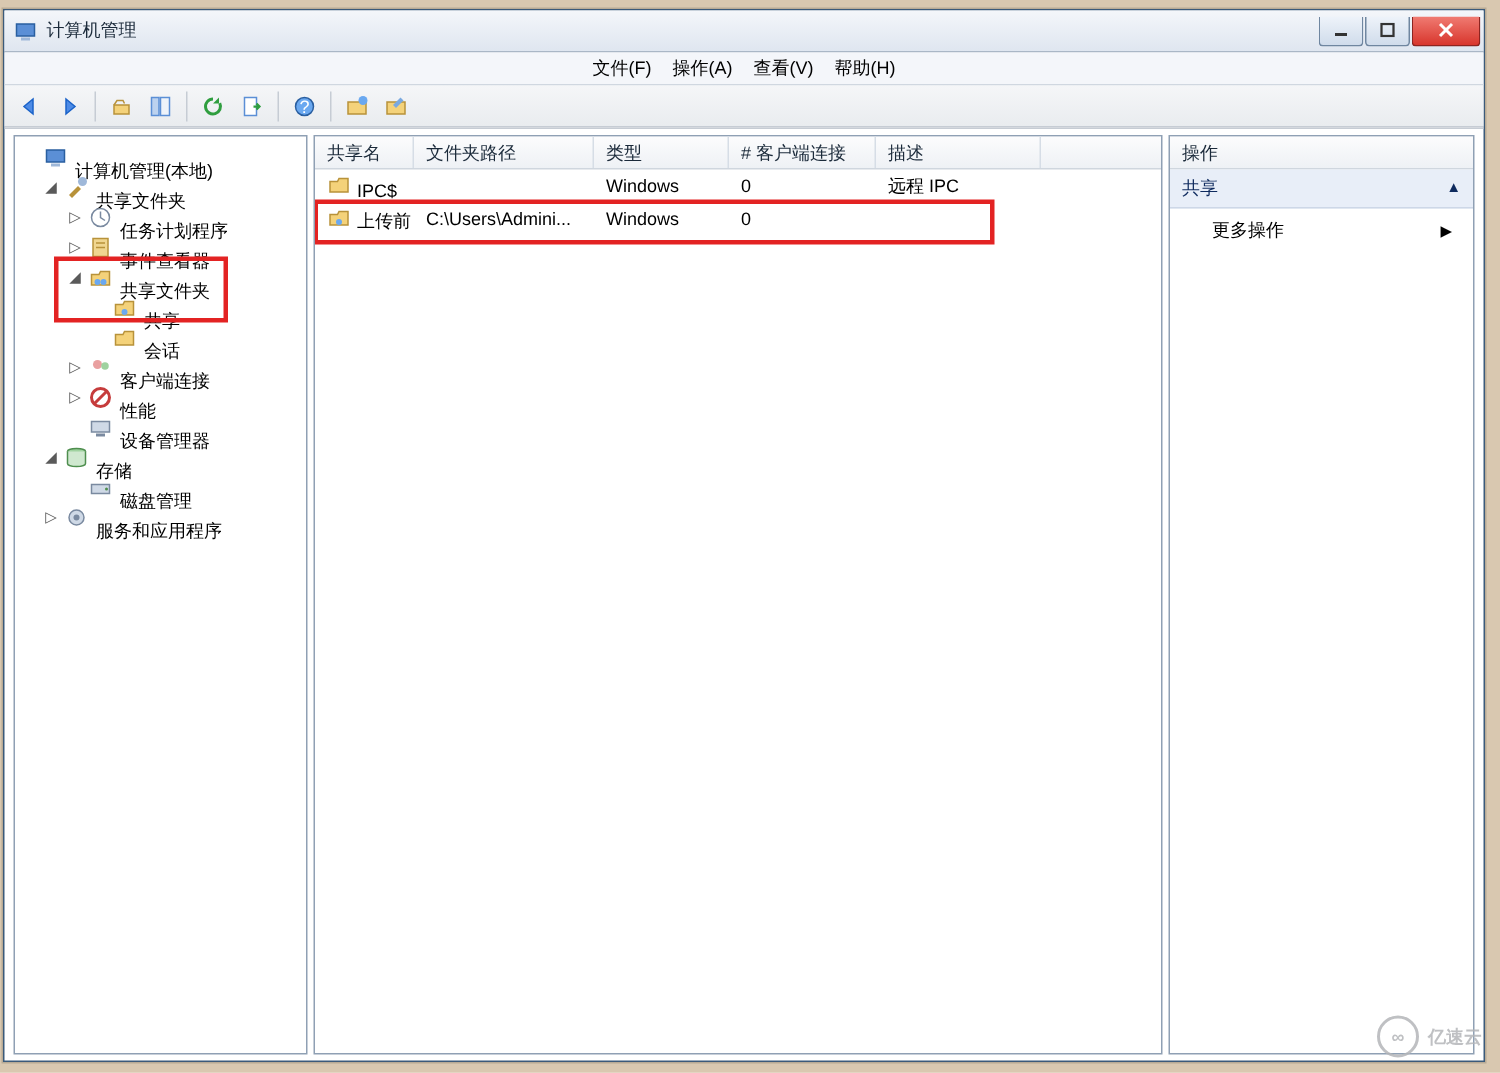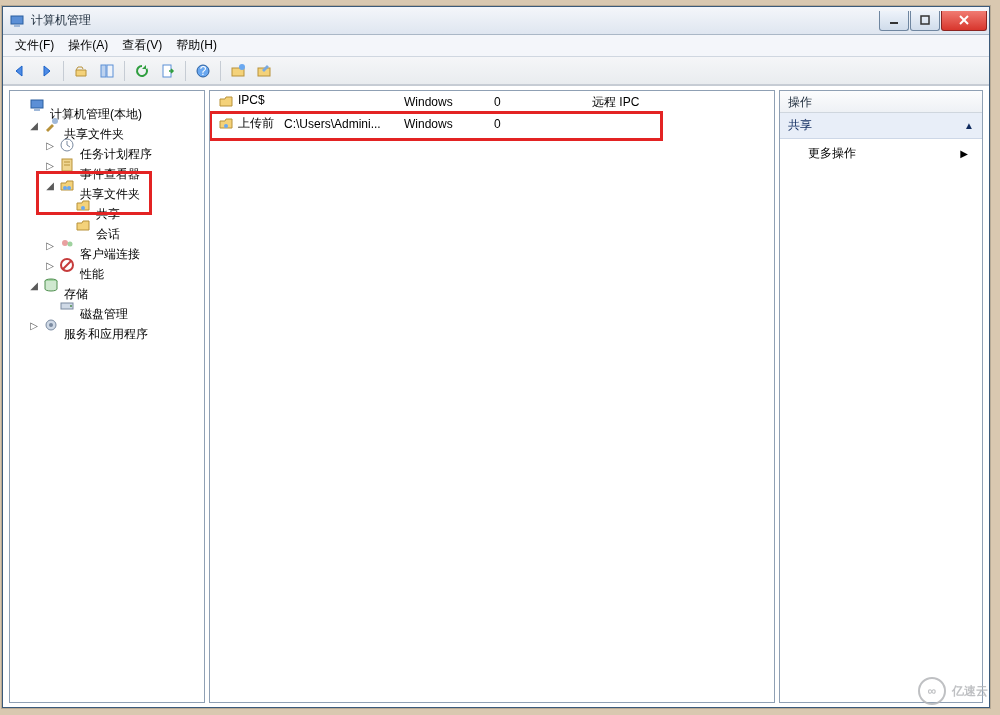--- a/index.html
+++ b/index.html
@@ -23,21 +23,21 @@
   width: 30px; height: 20px; margin-left: 1px; border: 1px solid #6f86a0;
   border-top: none; border-radius: 0 0 3px 3px;
   background: linear-gradient(#eef3fa,#d0dceb);
   display: flex; align-items: center; justify-content: center; cursor: default;
 }
 .win-btn.close { width: 46px; background: linear-gradient(#f07b72,#d8362d); border-color:#8c2420; color:#fff; }
 .win-btn svg { display:block; }
 
 .menubar {
   height: 22px; display:flex; align-items:center; gap: 2px; padding: 0 6px;
-  background: #f4f6fa; border-bottom: 1px solid #d0d7e0;
+  background: #f4f6fa; border-bottom: 1px solid #d0d7e0; justify-content: center;
 }
 .menu-item { padding: 2px 6px; cursor: default; }
 
 .toolbar {
   height: 28px; display:flex; align-items:center; gap: 4px; padding: 0 6px;
   background: linear-gradient(#f5f6f8,#e9ecef); border-bottom: 1px solid #c6ccd4;
 }
 .tbtn {
   width: 22px; height: 22px; border: 1px solid transparent; border-radius: 3px;
   display:flex; align-items:center; justify-content:center; cursor: default;
@@ -67,21 +67,21 @@
 .list-header {
   display:flex; height:22px; background:linear-gradient(#fcfcfd,#eef1f5);
   border-bottom:1px solid #cfd6de; position:sticky; top:0;
 }
 .list-header .col {
   border-right:1px solid #d6dde6; padding:3px 8px; color:#1b2a3a; cursor:default;
   overflow:hidden; text-overflow:ellipsis; white-space:nowrap;
 }
 .list-body { position:relative; }
 .list-row { display:flex; height:22px; align-items:center; }
-.list-row .cell { padding:0 8px; overflow:hidden; text-overflow:ellipsis; white-space:nowrap; display:flex; align-items:flex-start; gap:4px; }
+.list-row .cell { padding:0 8px; overflow:hidden; text-overflow:ellipsis; white-space:nowrap; display:flex; align-items:flex-end; gap:4px; }
 .col-0{width:66px}.col-1{width:120px}.col-2{width:90px}.col-3{width:98px}.col-4{width:110px}
 
 .actions-header {
   height:22px; background:linear-gradient(#fcfcfd,#eef1f5);
   border-bottom:1px solid #cfd6de; padding:3px 8px; color:#1b2a3a;
 }
 .actions-section {
   background:#e8eef8; padding:4px 8px; display:flex; justify-content:space-between; align-items:center;
   border-bottom:1px solid #cdd7e7; color:#0e2a5e;
 }
@@ -285,20 +285,30 @@
         <div class="tree-row indent-2">
           <span class="exp">▷</span>
           <span class="ticon">
               <svg class="ico" viewBox="0 0 16 16">
                 <circle cx="8" cy="8" r="6" fill="none" stroke="#c63c3c" stroke-width="2"></circle>
                 <line x1="4" y1="12" x2="12" y2="4" stroke="#c63c3c" stroke-width="2"></line>
               </svg>
             </span>
           <span class="tlabel">性能</span>
         </div>
+        <div class="tree-row indent-2">
+          <span class="exp"></span>
+          <span class="ticon">
+              <svg class="ico" viewBox="0 0 16 16">
+                <rect x="2" y="4" width="12" height="7" fill="#cfd9e6" stroke="#7a8aa0"></rect>
+                <rect x="5" y="12" width="6" height="2" fill="#7a8aa0"></rect>
+              </svg>
+            </span>
+          <span class="tlabel">设备管理器</span>
+        </div>
         <div class="tree-row indent-1">
           <span class="exp">◢</span>
           <span class="ticon">
               <svg class="ico" viewBox="0 0 16 16">
                 <ellipse cx="8" cy="4" rx="6" ry="2" fill="#9fd29f" stroke="#4e8e4e"></ellipse>
                 <path d="M2 4v8a6 2 0 0 0 12 0V4" fill="#cfe8cf" stroke="#4e8e4e"></path>
               </svg>
             </span>
           <span class="tlabel">存储</span>
         </div>
@@ -320,20 +330,27 @@
                 <circle cx="8" cy="8" r="2" fill="#7a8aa0"></circle>
               </svg>
             </span>
           <span class="tlabel">服务和应用程序</span>
         </div>
       </div>
       <div class="redbox r1"></div>
     </div>
 
     <div class="pane center">
+      <div class="list-header">
+        <div class="col col-0">共享名</div>
+        <div class="col col-1">文件夹路径</div>
+        <div class="col col-2">类型</div>
+        <div class="col col-3"># 客户端连接</div>
+        <div class="col col-4">描述</div>
+      </div>
       <div class="list-body">
         <div class="list-row">
           <div class="cell col-0">
             <span><svg class="ico" viewBox="0 0 16 16">
                   <path d="M2 6h5l1-2h6v9H2Z" fill="#f4d27a" stroke="#b8923a"></path>
                 </svg></span>
             <span>IPC$</span>
           </div>
           <div class="cell col-1"></div>
           <div class="cell col-2">Windows</div>

